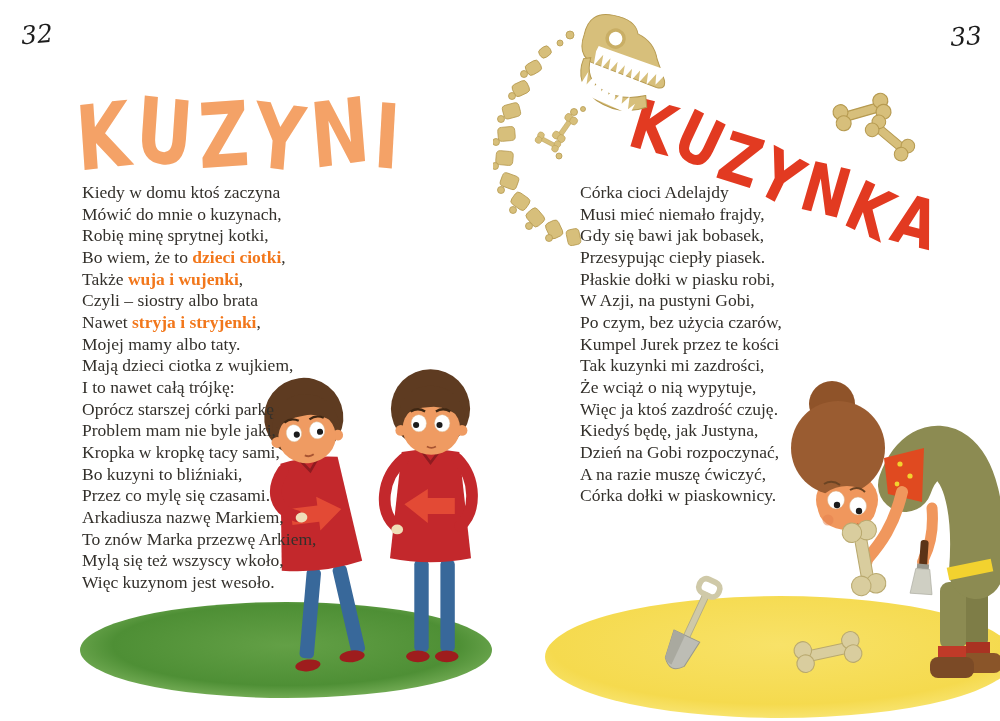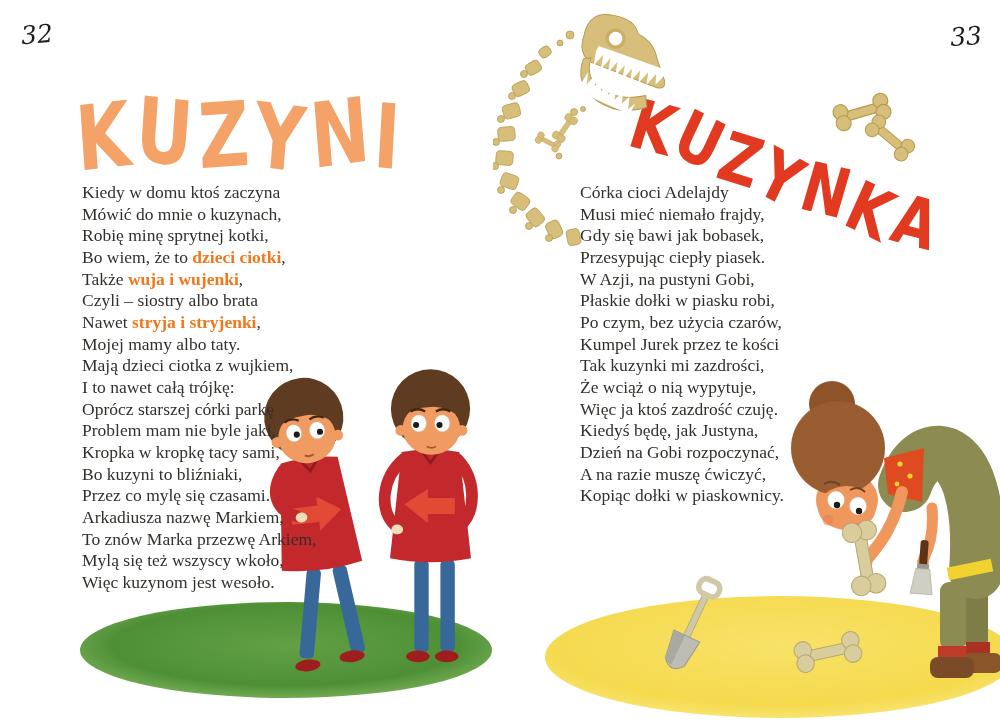--- a/index.html
+++ b/index.html
@@ -101,31 +101,31 @@
     <div><span>Arkadiusza nazwę Markiem,</span></div>
     <div><span>To znów Marka przezwę Arkiem,</span></div>
     <div><span>Mylą się też wszyscy wkoło,</span></div>
     <div><span>Więc kuzynom jest wesoło.</span></div>
   </div>
 <div class="poem" id="poem-right">
     <div><span>Córka cioci Adelajdy</span></div>
     <div><span>Musi mieć niemało frajdy,</span></div>
     <div><span>Gdy się bawi jak bobasek,</span></div>
     <div><span>Przesypując ciepły piasek.</span></div>
+    <div><span>Płaskie dołki w piasku robi,</span></div>
     <div><span>W Azji, na pustyni Gobi,</span></div>
-    <div><span>Płaskie dołki w piasku robi,</span></div>
     <div><span>Po czym, bez użycia czarów,</span></div>
     <div><span>Kumpel Jurek przez te kości</span></div>
     <div><span>Tak kuzynki mi zazdrości,</span></div>
     <div><span>Że wciąż o nią wypytuje,</span></div>
     <div><span>Więc ja ktoś zazdrość czuję.</span></div>
     <div><span>Kiedyś będę, jak Justyna,</span></div>
     <div><span>Dzień na Gobi rozpoczynać,</span></div>
     <div><span>A na razie muszę ćwiczyć,</span></div>
-    <div><span>Kopiąc dołki w piaskownicy.</span></div>
+    <div><span>Córka dołki w piaskownicy.</span></div>
   </div>
 
 <svg class="illu" id="skel-svg" width="205" height="245" viewBox="0 0 205 245">
   <g fill="#D7BF7B" stroke="#B69A50" stroke-width="0.8">
     <circle cx="77" cy="23" r="4"></circle>
     <circle cx="67" cy="31" r="3"></circle>
     <rect x="46" y="35" width="12" height="10" rx="4" transform="rotate(-35 52 40)"></rect>
     <rect x="33" y="50" width="15" height="12" rx="4" transform="rotate(-30 40 56)"></rect>
     <circle cx="31" cy="62" r="3.5"></circle>
     <rect x="20" y="70" width="16" height="13" rx="4" transform="rotate(-25 28 77)"></rect>

